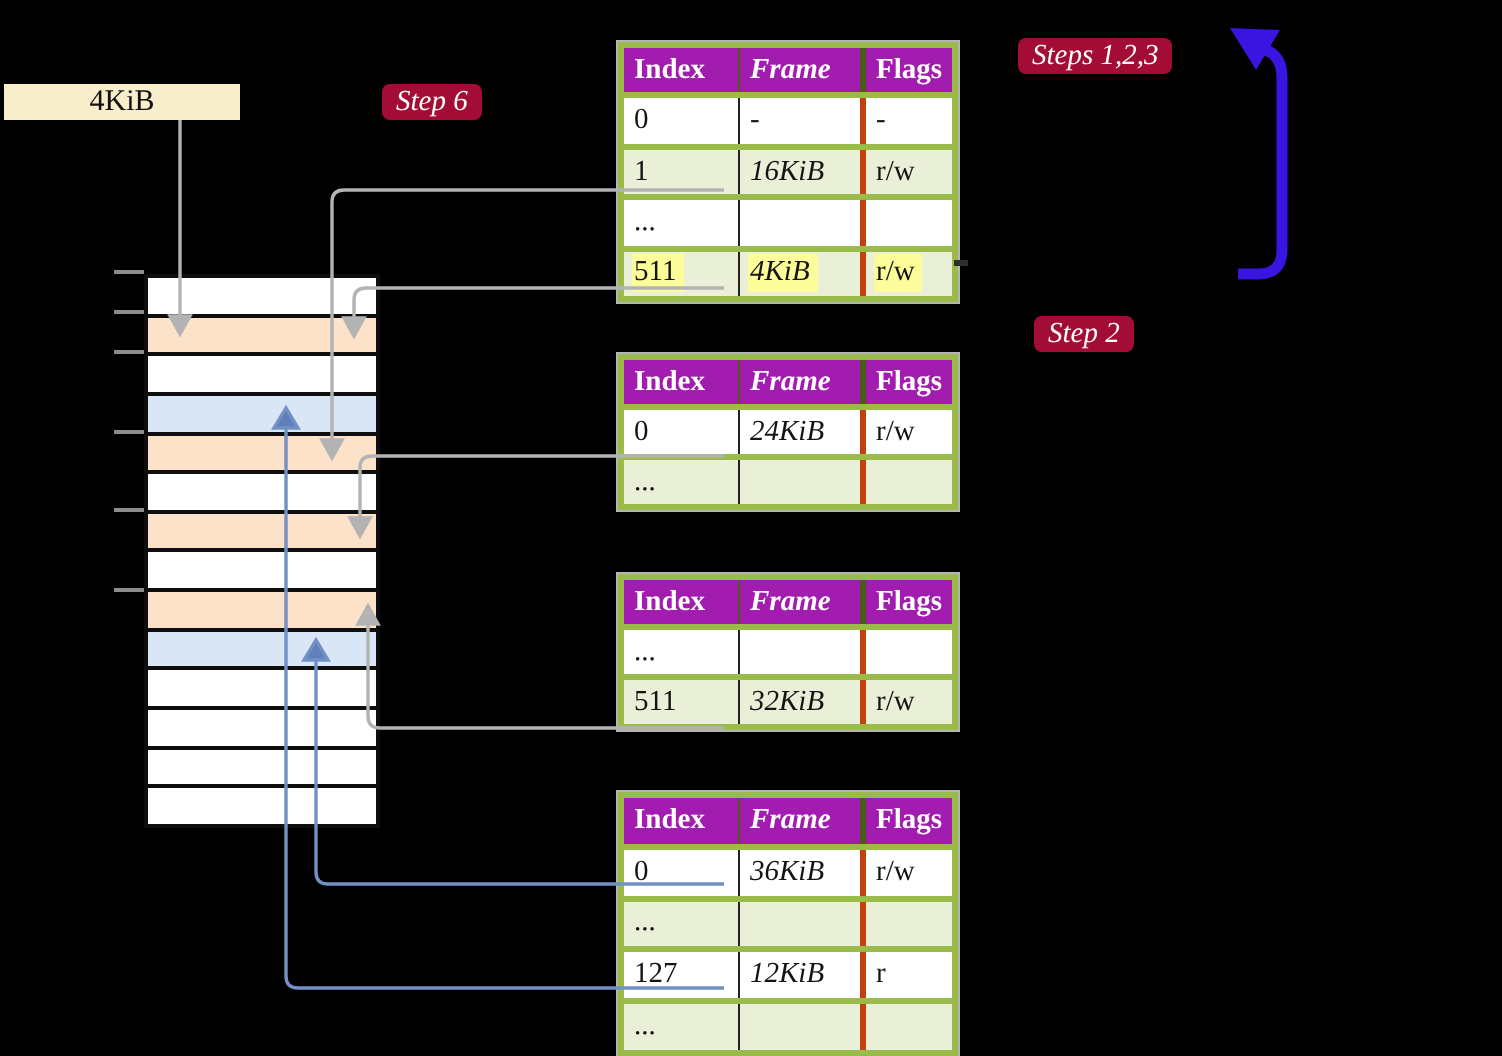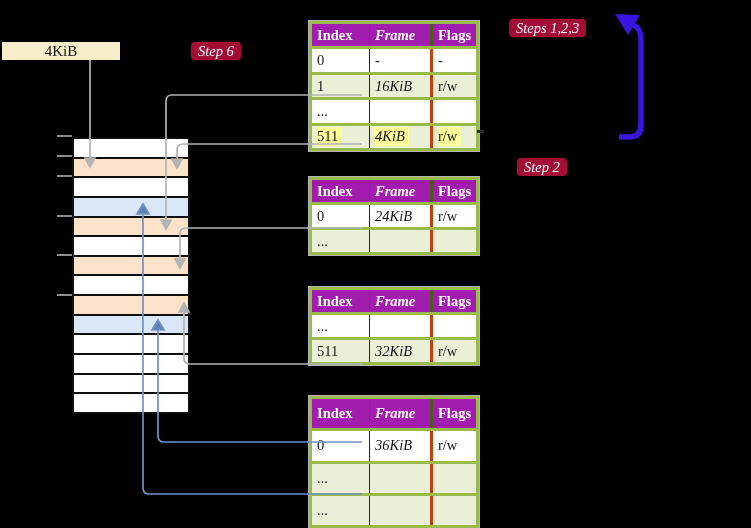--- a/index.html
+++ b/index.html
@@ -172,20 +172,25 @@
       <div class="trow">
         <div class="tcell">0</div>
         <div class="tcell">36KiB</div>
         <div class="tcell">r/w</div>
       </div>
       <div class="trow shaded">
         <div class="tcell">...</div>
         <div class="tcell"></div>
         <div class="tcell"></div>
       </div>
+      <div class="trow">
+        <div class="tcell">127</div>
+        <div class="tcell">12KiB</div>
+        <div class="tcell">r</div>
+      </div>
       <div class="trow shaded">
         <div class="tcell">...</div>
         <div class="tcell"></div>
         <div class="tcell"></div>
       </div>
     </div>
 
   <div class="dash"></div>
 
   <svg class="overlay" width="751" height="528" viewBox="0 0 751 528">

